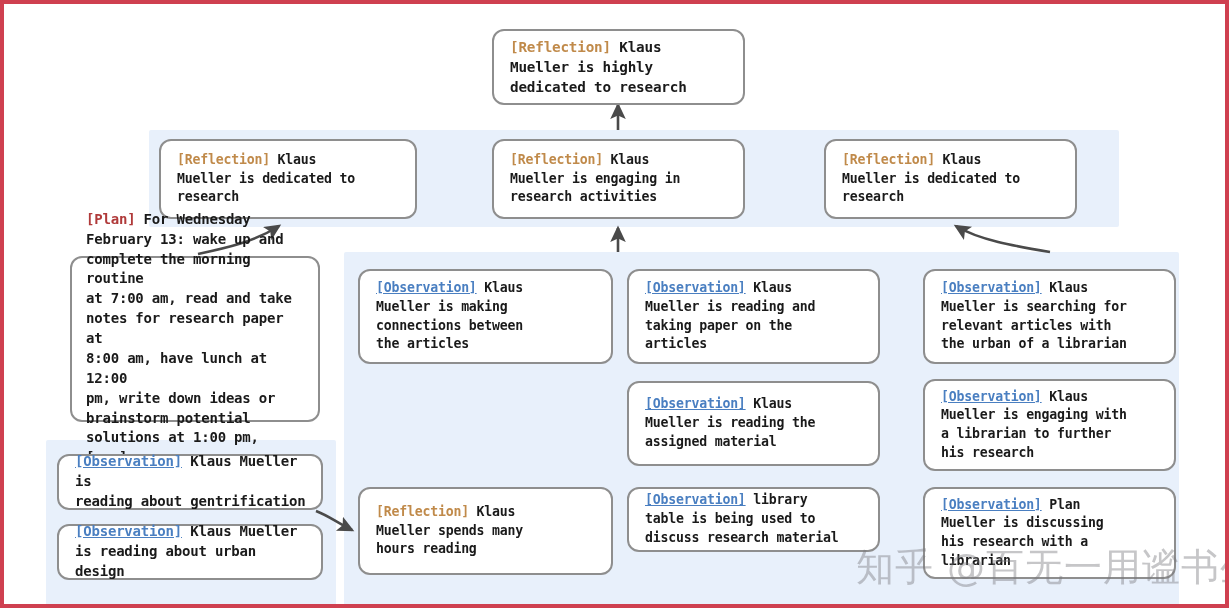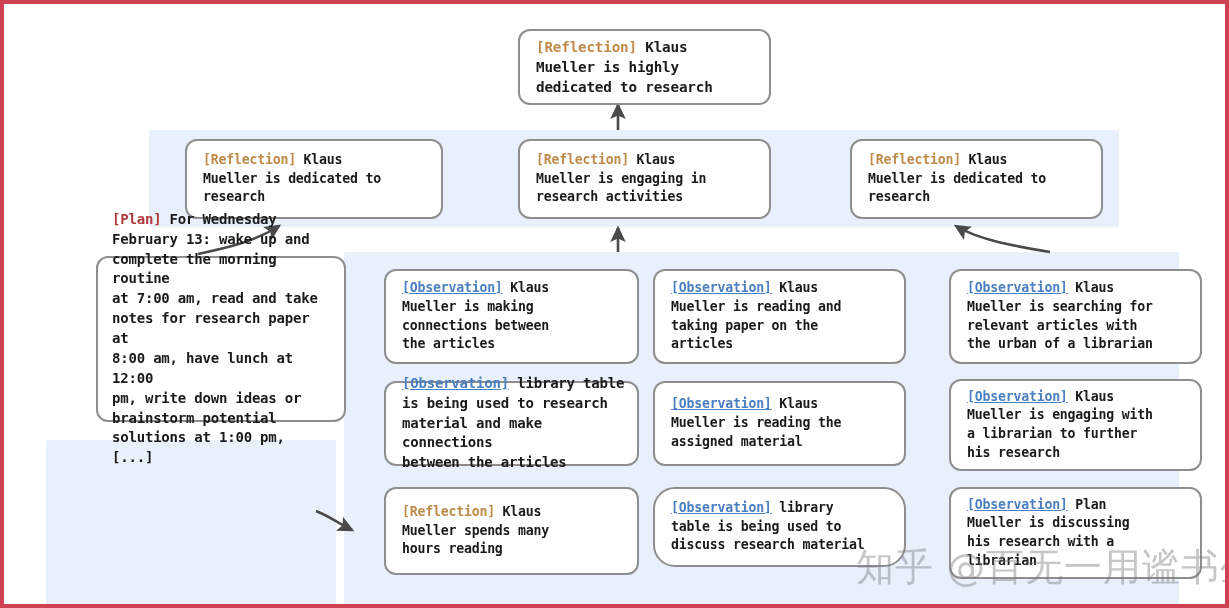--- a/index.html
+++ b/index.html
@@ -30,21 +30,20 @@
     border: 2.5px solid #8e8e8e;
     border-radius: 12px;
     box-sizing: border-box;
     color: #1a1a1a;
     font-weight: bold;
     line-height: 1.42;
     letter-spacing: -0.2px;
     display: flex;
     align-items: center;
     padding: 6px 12px 6px 16px;
-    margin-left: 26px;
   }
   .node .txt { display: block; white-space: pre-line; }
   .tag-reflection { color: #c08a4a; }
   .tag-plan       { color: #b03a3a; }
   .tag-observation{ color: #4a7fc1; text-decoration: underline; }
   .fs14 { font-size: 14.3px; }
   .fs13 { font-size: 13.2px; }
   .fs11 { font-size: 14px; }
   svg.arrows {
     position: absolute;
@@ -114,51 +113,53 @@
 February 13: wake up and
 complete the morning routine
 at 7:00 am, read and take
 notes for research paper at
 8:00 am, have lunch at 12:00
 pm, write down ideas or
 brainstorm potential
 solutions at 1:00 pm, [...]</span></span>
   </div>
 
+  <div class="node fs11" style="left:53px; top:450px; width:266px; height:56px;">
+    <span class="txt"><span class="tag-observation">[Observation]</span><span> Klaus Mueller is
+reading about gentrification</span></span>
+  </div>
+  <div class="node fs11" style="left:53px; top:520px; width:266px; height:56px;">
+    <span class="txt"><span class="tag-observation">[Observation]</span><span> Klaus Mueller
+is reading about urban design</span></span>
+  </div>
 
   <div class="node fs13" style="left:354px; top:265px; width:255px; height:95px;">
     <span class="txt"><span class="tag-observation">[Observation]</span><span> Klaus
 Mueller is making
 connections between
 the articles</span></span>
-  </div>
-  <div class="node fs11" style="left:354px; top:377px; width:255px; height:85px;">
-    <span class="txt"><span class="tag-observation">[Observation]</span><span> library table
-is being used to research
-material and make connections
-between the articles</span></span>
   </div>
   <div class="node fs13" style="left:354px; top:483px; width:255px; height:88px;">
     <span class="txt"><span class="tag-reflection">[Reflection]</span><span> Klaus
 Mueller spends many
 hours reading</span></span>
   </div>
 
   <div class="node fs13" style="left:623px; top:265px; width:253px; height:95px;">
     <span class="txt"><span class="tag-observation">[Observation]</span><span> Klaus
 Mueller is reading and
 taking paper on the
 articles</span></span>
   </div>
   <div class="node fs13" style="left:623px; top:377px; width:253px; height:85px;">
     <span class="txt"><span class="tag-observation">[Observation]</span><span> Klaus
 Mueller is reading the
 assigned material</span></span>
   </div>
-  <div class="node fs13" style="left:623px; top:483px; width:253px; height:80px;border-radius:22px;">
+  <div class="node fs13" style="left:623px; top:483px; width:253px; height:65px;">
     <span class="txt"><span class="tag-observation">[Observation]</span><span> library
 table is being used to
 discuss research material</span></span>
   </div>
 
   <div class="node fs13" style="left:919px; top:265px; width:253px; height:95px;">
     <span class="txt"><span class="tag-observation">[Observation]</span><span> Klaus
 Mueller is searching for
 relevant articles with
 the urban of a librarian</span></span>

